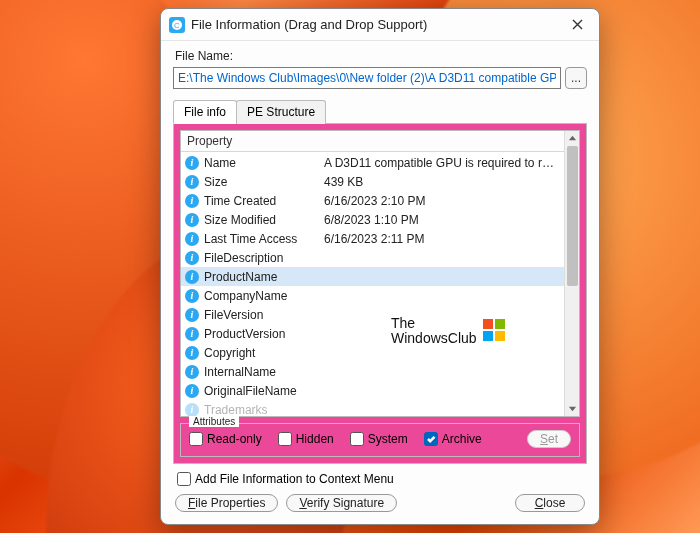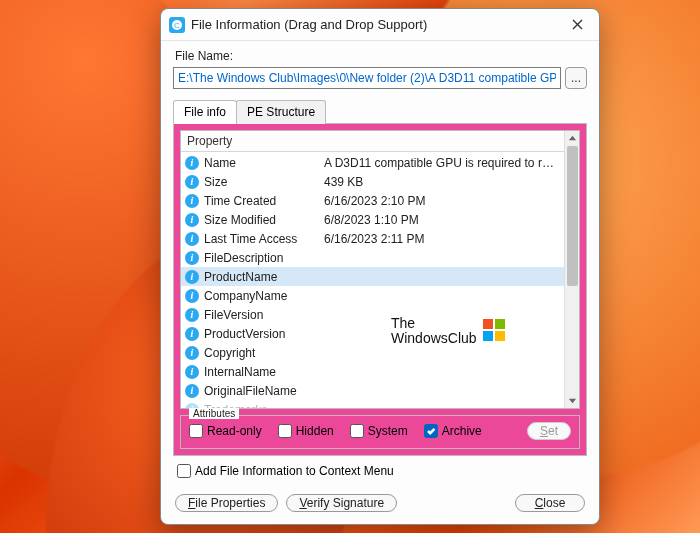--- a/index.html
+++ b/index.html
@@ -154,21 +154,21 @@
   .attr-spacer{flex:1;}
   .btn {
     height:18px; padding:0 12px; border:1px solid #999; border-radius:11px;
     background:#f8f8f8; font-size:12px; color:#222;
     display:inline-flex; align-items:center; justify-content:center;
   }
   .btn.disabled { color:#9a9a9a; border-color:#ccc; }
   .u { text-decoration: underline; }
 
   .footer-opt { display:flex; align-items:center; gap:4px; margin:8px 2px 8px 4px; font-size:12px; }
-  .footer-btns { display:flex; gap:8px; padding:0 2px 2px 2px;margin-top:8px; }
+  .footer-btns { display:flex; gap:8px; padding:0 2px 2px 2px; }
   .footer-btns .spacer { flex:1; }
   .footer-btns .btn { min-width:70px; }
 </style>
 </head>
 <body>
 
 <div class="bg-wave w1"></div>
 <div class="bg-wave w2"></div>
 <div class="bg-wave w3"></div>
 

